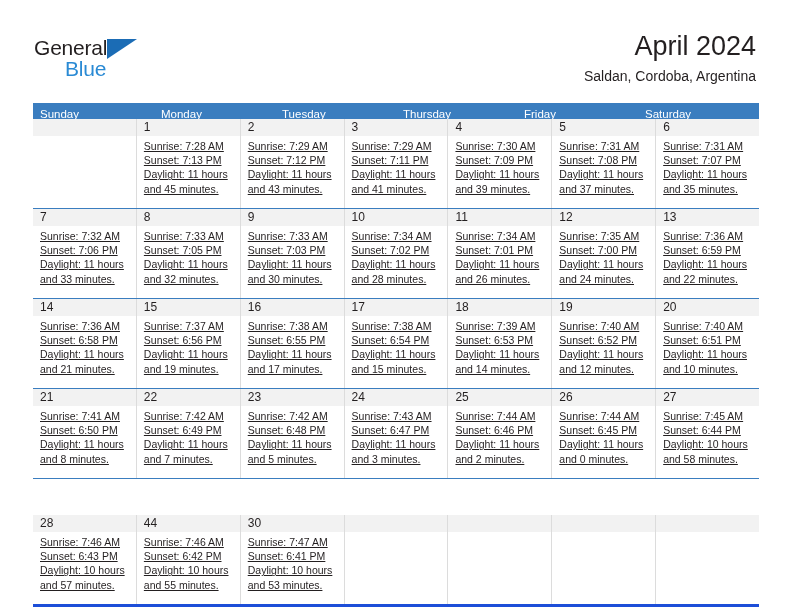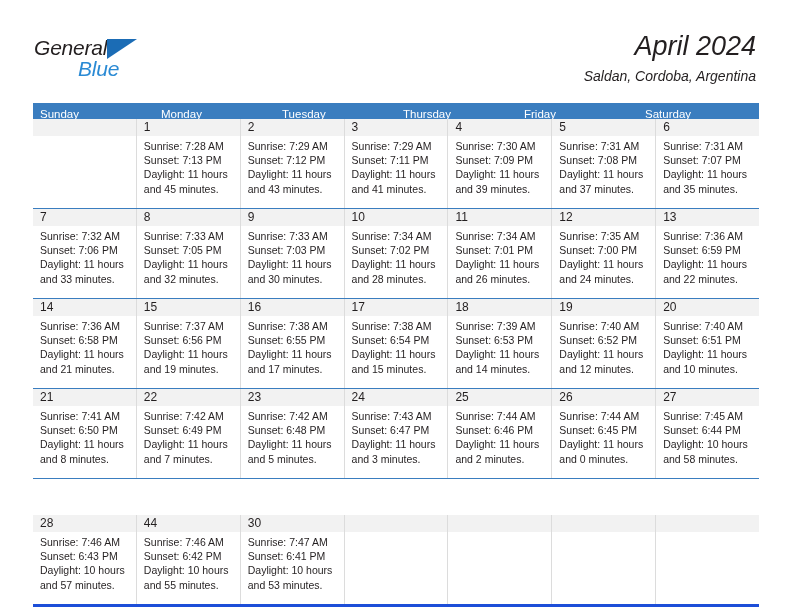--- a/index.html
+++ b/index.html
@@ -21,21 +21,20 @@
     box-sizing: border-box;
   }
 
   
   .header {
     position: absolute;
     left: 0;
     top: 0;
     width: 792px;
     height: 103px;
-    font-style: italic;
   }
   .logo {
     position: absolute;
     left: 34px;
     top: 36px;
     width: 120px;
     height: 46px;
   }
   .logo-general {
     position: absolute;
@@ -50,21 +49,21 @@
     position: absolute;
     left: 73px;
     top: 3px;
     width: 0;
     height: 0;
     border-left: 30px solid #1b6cb5;
     border-bottom: 20px solid transparent;
   }
   .logo-blue {
     position: absolute;
-    left: 44px;
+    left: 31px;
     top: 21px;
     font-size: 21px;
     letter-spacing: -0.2px;
     color: #2a8ad4;
     font-family: "Liberation Sans", sans-serif;
   }
   .title-block {
     position: absolute;
     right: 36px;
     top: 30px;
@@ -129,20 +128,21 @@
     box-sizing: border-box;
   }
   .day-cell.empty .day-number {
     background: #f2f2f2;
   }
   .day-info {
     padding: 3px 6px 4px 7px;
     font-size: 10.5px;
     line-height: 14.2px;
     color: #231f20;
+    text-decoration: underline;
   }
   .day-info div { white-space: nowrap; }
 </style>
 </head>
 <body>
 
 <div class="page">
 
   <div class="header">
 

